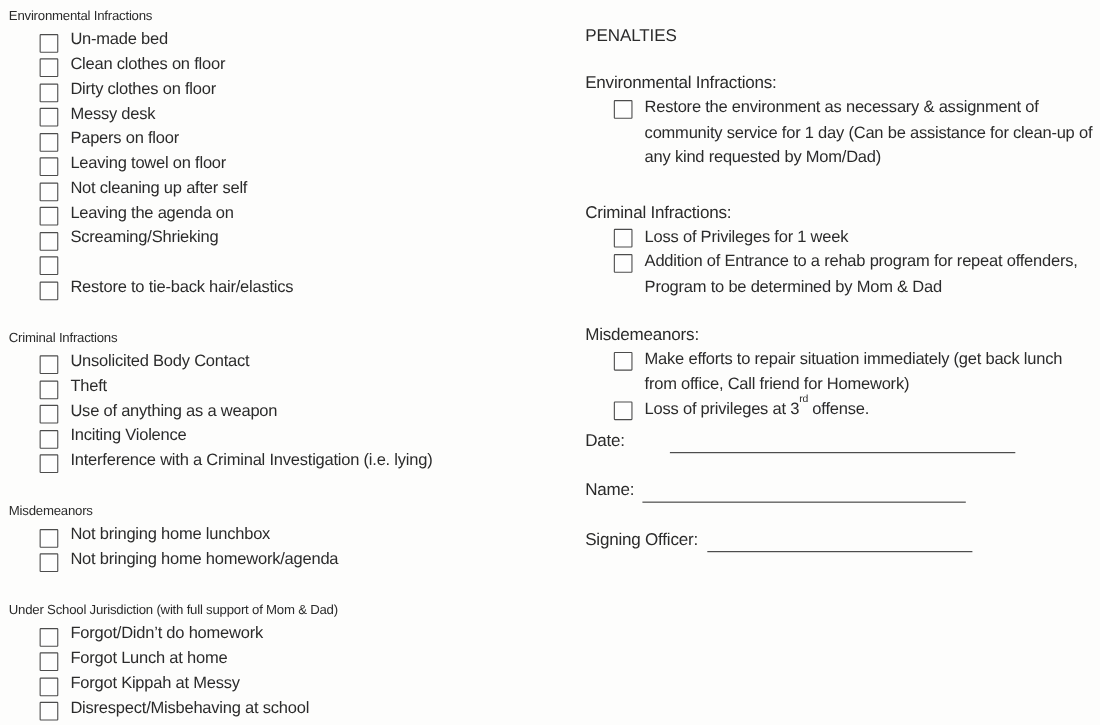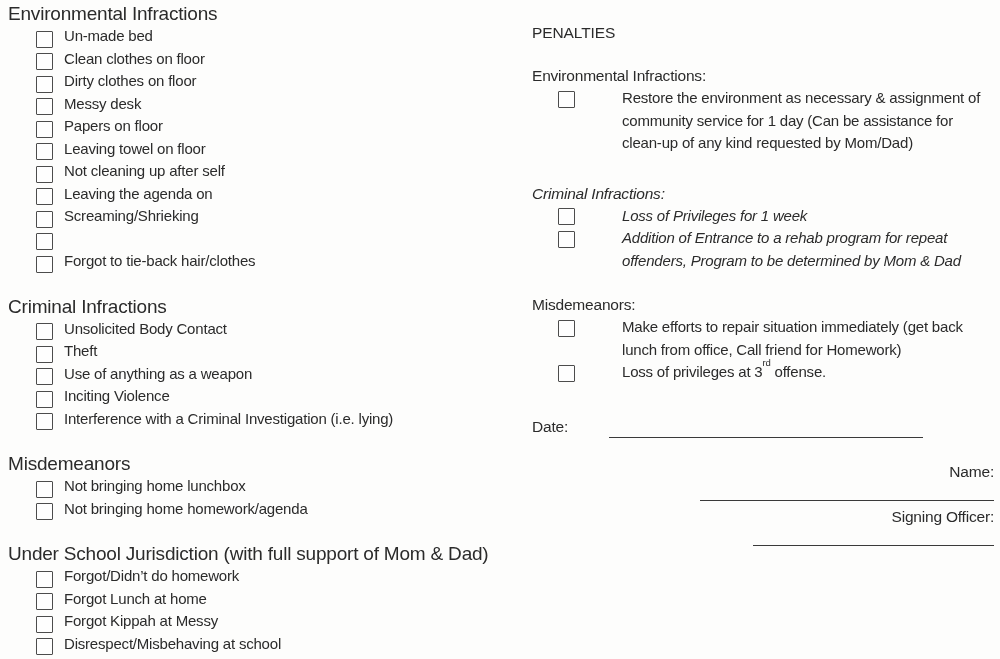--- a/index.html
+++ b/index.html
@@ -20,21 +20,21 @@
     height: 659px;
   }
   .col {
     position: absolute;
     top: 0;
   }
   #col-left  { left: 8px;   top: 3px; width: 505px; }
   #col-right { left: 532px; top: 22px; width: 462px; }
 
   .sec-title {
-    font-size: 19px;
+    font-size: 12px;
     line-height: 22px;
     letter-spacing: -0.2px;
     white-space: nowrap;
   }
   .section { margin-top: 23px; }
   .section.first { margin-top: 0; }
 
   
   .row {
     display: flex;
@@ -64,53 +64,52 @@
     line-height: 22px;
     letter-spacing: -0.1px;
   }
   .pen-section-title {
     font-size: 15.5px;
     line-height: 22px;
     letter-spacing: -0.2px;
     white-space: nowrap;
   }
   #pen-sec-environmental { margin-top: 21px; }
-  #pen-sec-criminal      { margin-top: 28px; font-style: italic; }
+  #pen-sec-criminal      { margin-top: 28px; }
   #pen-sec-misdemeanors  { margin-top: 22px; }
   .pen-item {
     display: flex;
     align-items: flex-start;
   }
   .pen-item .cb {
     margin-left: 26px;
     margin-right: 11px;
     margin-top: 3.5px;
   }
   .pen-text {
     font-size: 15px;
     line-height: 22.5px;
     letter-spacing: -0.2px;
     width: 408px;
-    margin-left: 36px;
   }
   .pen-text sup {
     font-size: 9.5px;
     line-height: 0;
     position: relative;
     top: -5px;
   }
 
   
   .sig-row {
     height: 22.5px;
     display: flex;
     align-items: flex-end;
   }
-  #sig-date { margin-top: 32px; gap: 40px; }
-  #sig-name, #sig-officer { margin-top: 22.5px; flex-direction: column; }
+  #sig-date { margin-top: 6px; gap: 40px; }
+  #sig-name, #sig-officer { margin-top: 22.5px; }
   .sig-label {
     font-size: 15.5px;
     line-height: 22.5px;
     letter-spacing: -0.2px;
     white-space: nowrap;
   }
   .sig-line {
     display: inline-block;
     border-bottom: 1.6px solid #3a3a3a;
     height: 17px;
@@ -163,21 +162,21 @@
       </div>
       <div class="row">
         <span class="cb"></span>
         <span class="row-label">Screaming/Shrieking</span>
       </div>
       <div class="row">
         <span class="cb"></span>
       </div>
       <div class="row">
         <span class="cb"></span>
-        <span class="row-label">Forgot to tie-back hair/clothes</span>
+        <span class="row-label">Restore to tie-back hair/elastics</span>
       </div>
     </div>
 
     <div class="section">
       <div class="sec-title">Criminal Infractions</div>
       <div class="row">
         <span class="cb"></span>
         <span class="row-label">Unsolicited Body Contact</span>
       </div>
       <div class="row">

